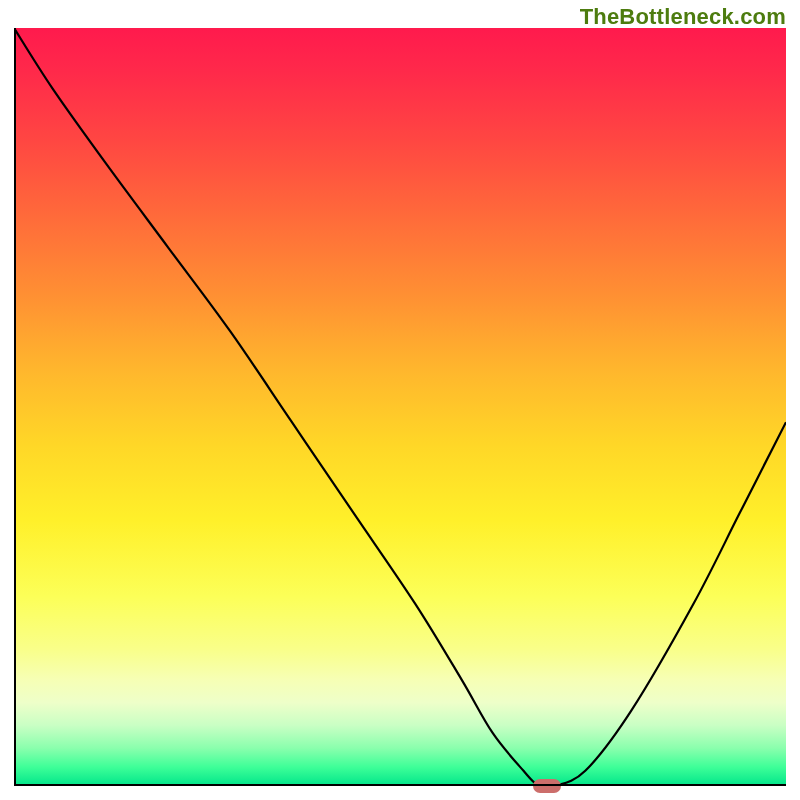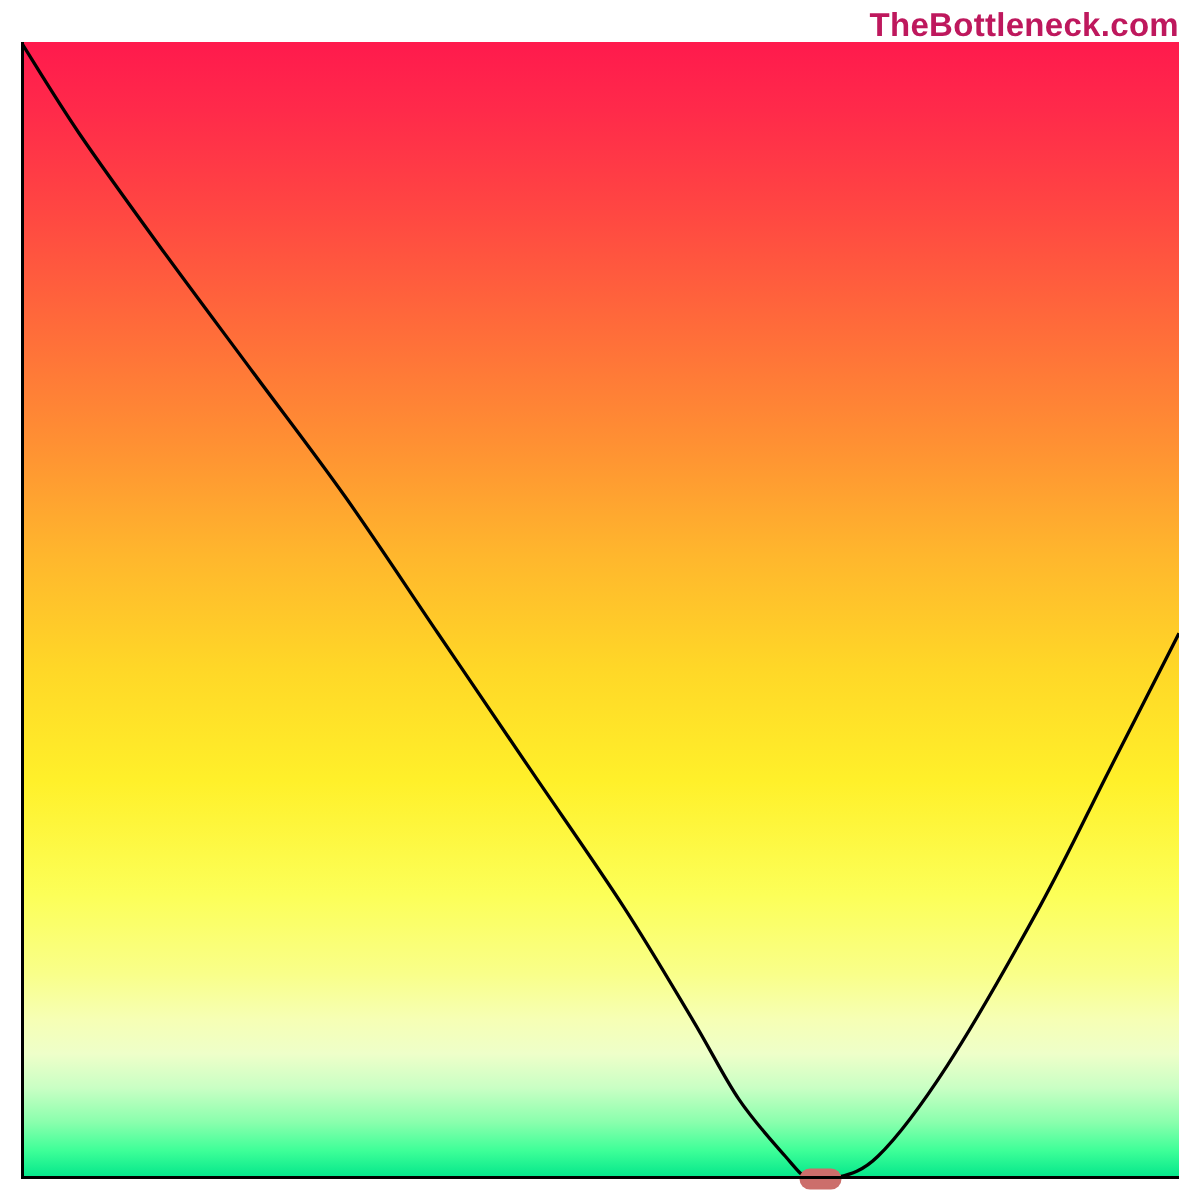--- a/index.html
+++ b/index.html
@@ -76,21 +76,21 @@
     background: #cc6e6b;
     transform: translate(-50%, -50%);
   }
   .watermark {
     position: absolute;
     top: 4px;
     right: 14px;
     font-family: Arial, Helvetica, sans-serif;
     font-size: 22px;
     font-weight: 600;
-    color: #be185d;
+    color: #4d7c0f;
     letter-spacing: 0.2px;
   }
 </style>
 </head>
 <body>
 
 <div class="frame">
 
   <div class="plot-area"></div>
 

